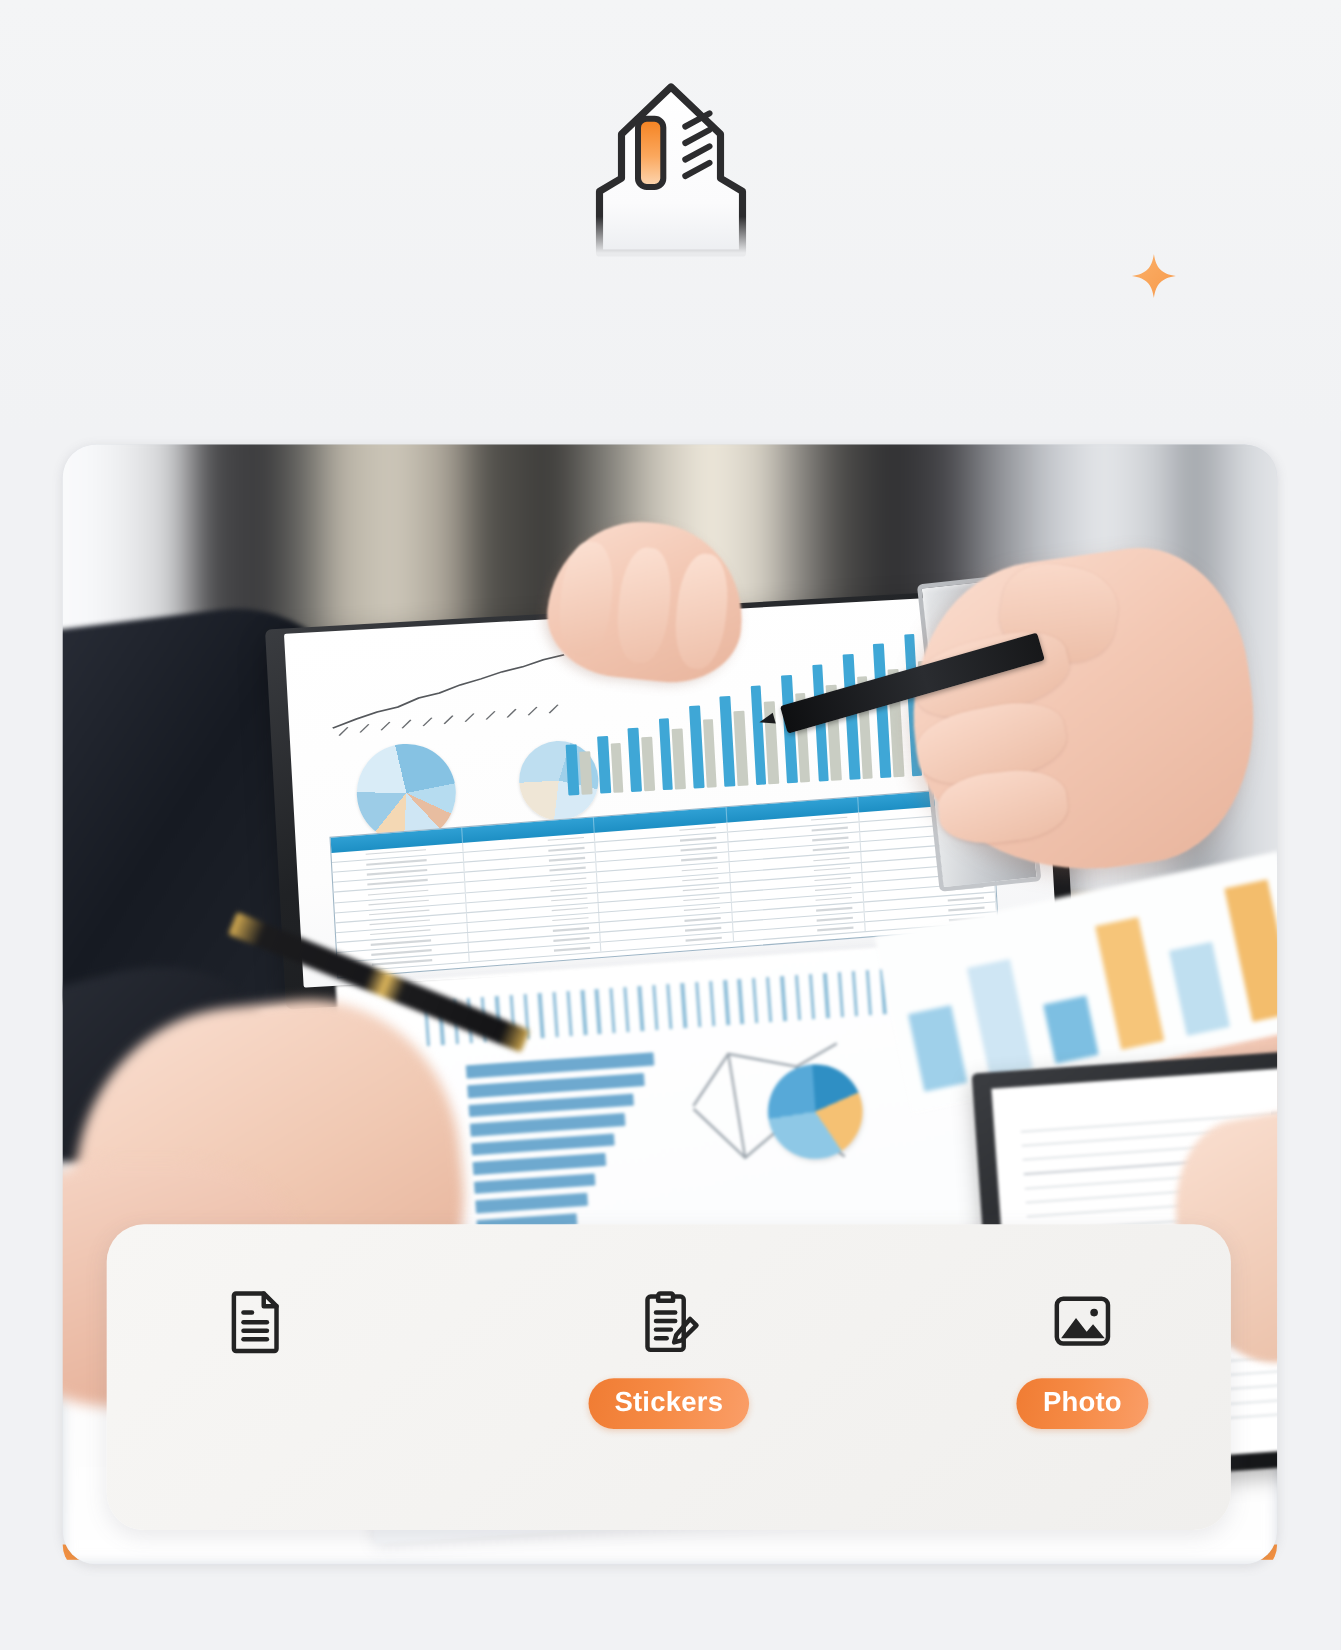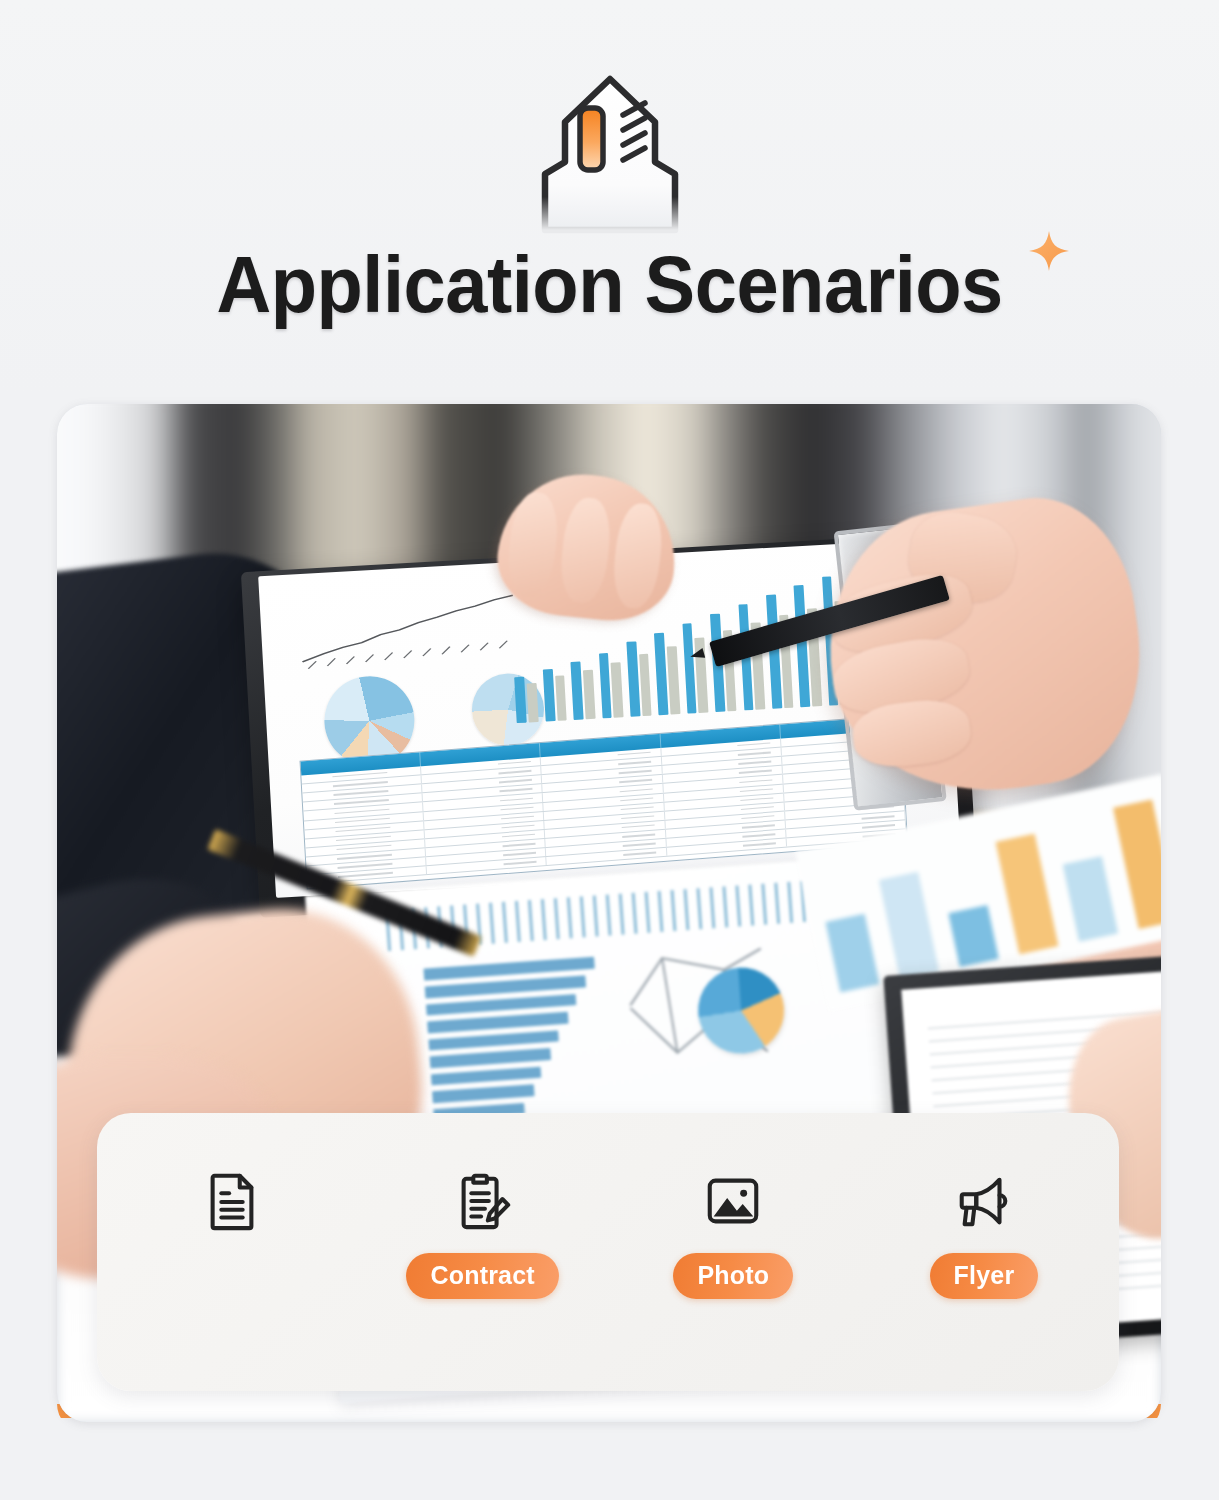--- a/index.html
+++ b/index.html
@@ -556,23 +556,20 @@
 
       <g stroke="#2c2c2e" stroke-width="5.5" stroke-linecap="round">
         <line x1="118" y1="53" x2="140" y2="41"></line>
         <line x1="118" y1="68" x2="140" y2="56"></line>
         <line x1="118" y1="83" x2="140" y2="71"></line>
         <line x1="118" y1="98" x2="140" y2="86"></line>
       </g>
     </svg>
   </div>
 
-  <div class="title-row">
-    <div class="page-title">Application Scenarios</div>
-  </div>
 
   <div class="sparkle">
     <svg viewBox="0 0 46 46" xmlns="http://www.w3.org/2000/svg">
       <defs>
         <linearGradient id="sparkGrad" x1="0" y1="0" x2="1" y2="1">
           <stop offset="0%" stop-color="#fbb069"></stop>
           <stop offset="100%" stop-color="#f79a4b"></stop>
         </linearGradient>
       </defs>
       <path d="M23 3 C25 16 30 21 43 23 C30 25 25 30 23 43
@@ -874,41 +871,30 @@
         <svg viewBox="0 0 64 64" fill="none" stroke="#232323" stroke-width="4.2" stroke-linecap="round" stroke-linejoin="round">
           <path d="M20 9 H15 a3 3 0 0 0 -3 3 v44 a3 3 0 0 0 3 3 h28 a3 3 0 0 0 3 -3 V12 a3 3 0 0 0 -3 -3 h-5"></path>
           <path d="M24 6 h10 a2 2 0 0 1 2 2 v5 H22 V8 a2 2 0 0 1 2 -2 Z"></path>
           <line x1="20" y1="24" x2="38" y2="24"></line>
           <line x1="20" y1="32" x2="38" y2="32"></line>
           <line x1="20" y1="40" x2="34" y2="40"></line>
           <line x1="20" y1="48" x2="30" y2="48"></line>
           <path d="M52 30 L58 36 L44 50 L37 52 L39 45 Z"></path>
         </svg>
       </div>
-      <div class="chip-pill">Contract</div>
+      <div class="chip-pill">Stickers</div>
     </div>
 
     <div class="chip-item">
       <div class="chip-icon">
         <svg viewBox="0 0 64 64" fill="none" stroke="#232323" stroke-width="4.2" stroke-linecap="round" stroke-linejoin="round">
           <rect x="8" y="11" width="48" height="42" rx="6"></rect>
           <circle cx="43" cy="24" r="3.6" fill="#232323" stroke="none"></circle>
           <path d="M12 48 L26 29 L36 42 L42 35 L53 48 Z" fill="#232323" stroke="none"></path>
         </svg>
       </div>
       <div class="chip-pill">Photo</div>
     </div>
 
-    <div class="chip-item">
-      <div class="chip-icon">
-        <svg viewBox="0 0 64 64" fill="none" stroke="#232323" stroke-width="4.2" stroke-linecap="round" stroke-linejoin="round">
-          <path d="M48 10 C40 19 32 24 24 25 v14 c8 1 16 6 24 15 Z"></path>
-          <rect x="9" y="25" width="15" height="14" rx="2"></rect>
-          <path d="M48 26 a6 6 0 0 1 0 12"></path>
-          <path d="M14 39 L12 56 h8 l2 -17"></path>
-        </svg>
-      </div>
-      <div class="chip-pill">Flyer</div>
-    </div>
 
 
   </div>
 </div>
 
 </body></html>

